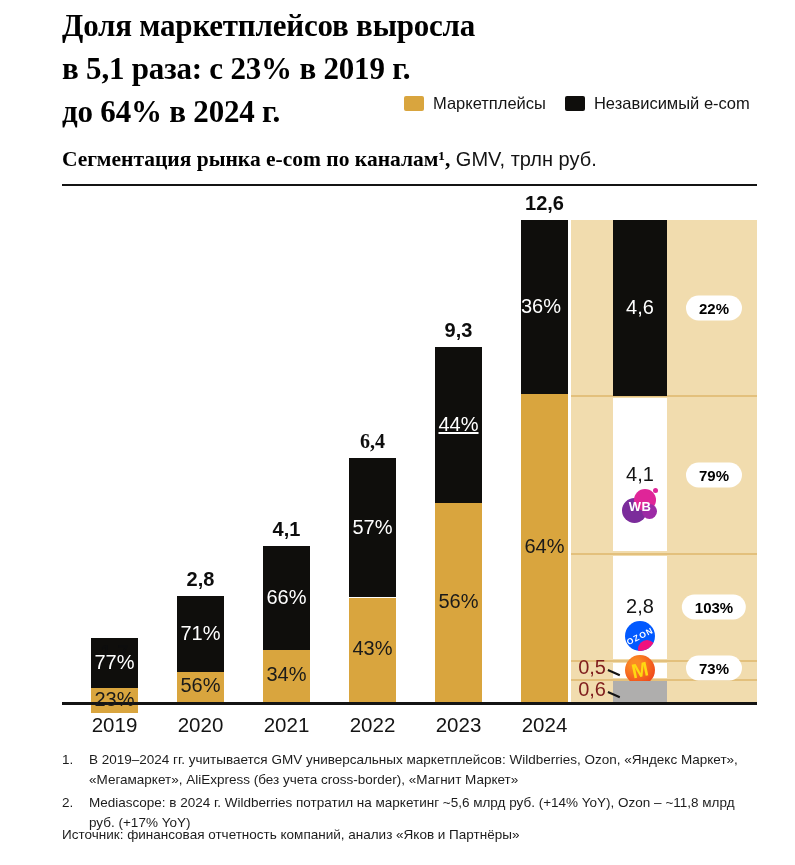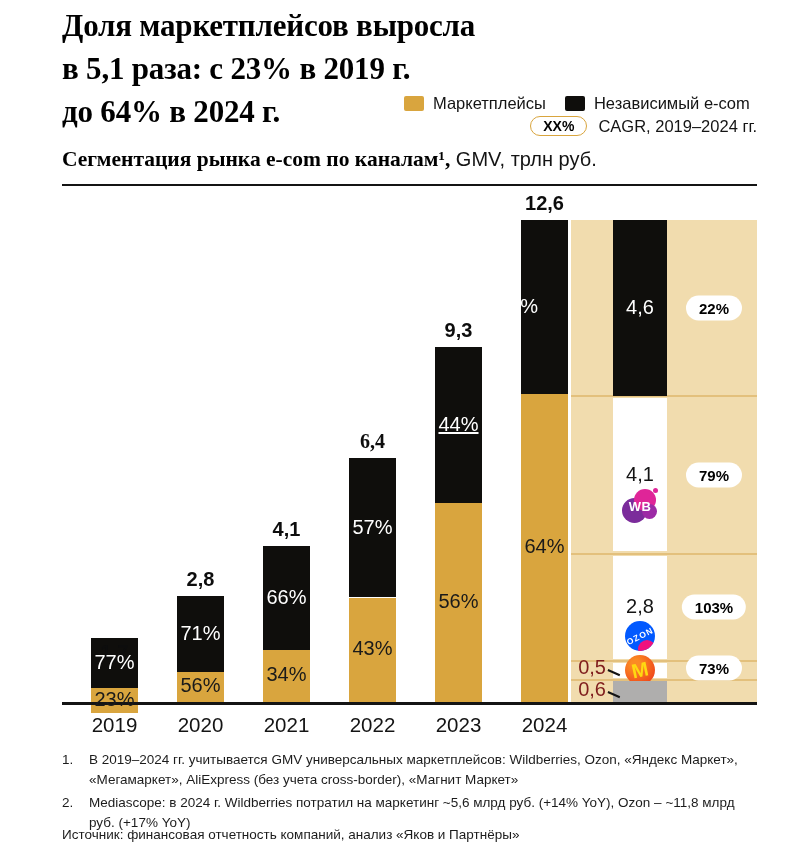--- a/index.html
+++ b/index.html
@@ -45,24 +45,20 @@
     <div class="legend-item">
       <span class="swatch" style="background: rgb(217, 165, 62);"></span>
       <span>Маркетплейсы</span>
     </div>
     <div class="legend-item">
       <span class="swatch" style="background: rgb(15, 14, 12);"></span>
       <span>Независимый e-com</span>
     </div>
   </div>
 
-  <div class="cagr-note">
-    <span class="xx-pill">XX%</span>
-    <span>CAGR, 2019–2024 гг.</span>
-  </div>
 
   <div class="subtitle">
     <b>Сегментация рынка e-com по каналам¹,</b>
     <span>GMV, трлн руб.</span>
   </div>
 
   <div class="rule"></div>
 
   <div id="chart" class="chart">
       <div style="left: 571px; top: 220px; width: 186px; height: 484px; background: rgb(241, 220, 174);"></div>
@@ -127,21 +123,21 @@
       <div class="year-label" style="left: 243px; top: 713px; width: 87px;">2021</div>
       <div class="total-label" style="left: 337px; top: 429.667px; width: 71px; font-family: Liberation Serif, serif;">6,4</div>
       <div class="pct pwhite" style="left: 349px; top: 515.587px; width: 47px;">57%</div>
       <div class="pct pdark" style="left: 349px; top: 637.253px; width: 47px;">43%</div>
       <div class="year-label" style="left: 329px; top: 713px; width: 87px;">2022</div>
       <div class="total-label" style="left: 423px; top: 318.5px; width: 71px;">9,3</div>
       <div class="pct pwhite" style="left: 435px; top: 412.93px; width: 47px; text-decoration: underline;">44%</div>
       <div class="pct pdark" style="left: 435px; top: 590.18px; width: 47px;">56%</div>
       <div class="year-label" style="left: 415px; top: 713px; width: 87px;">2023</div>
       <div class="total-label" style="left: 509px; top: 192px; width: 71px;">12,6</div>
-      <div class="pct pwhite" style="left: 498px; top: 294.94px; width: 35px;">36%</div>
+      <div class="pct pwhite" style="left: 521px; top: 294.94px; width: 35px;">36%</div>
       <div class="pct pdark" style="left: 521px; top: 535.44px; width: 47px;">64%</div>
       <div class="year-label" style="left: 501px; top: 713px; width: 87px;">2024</div>
     </div>
 
   <div class="footnotes">
     <div class="fn">
       <span>1.</span>
       <span>В 2019–2024 гг. учитывается GMV универсальных маркетплейсов: Wildberries, Ozon, «Яндекс Маркет», «Мегамаркет», AliExpress (без учета cross-border), «Магнит Маркет»</span>
     </div>
     <div class="fn">

